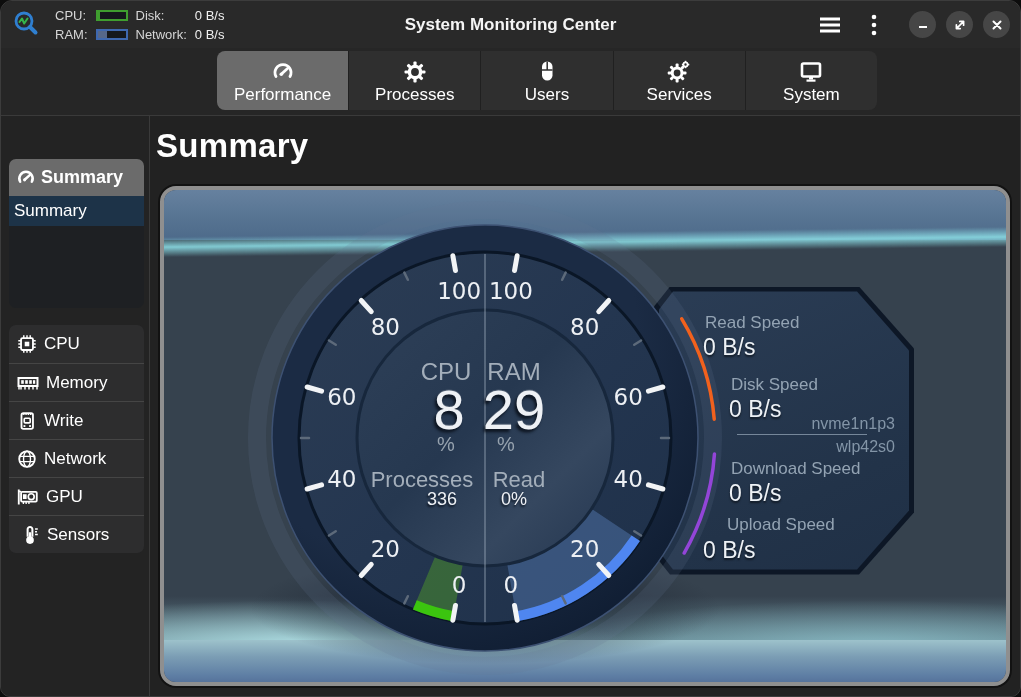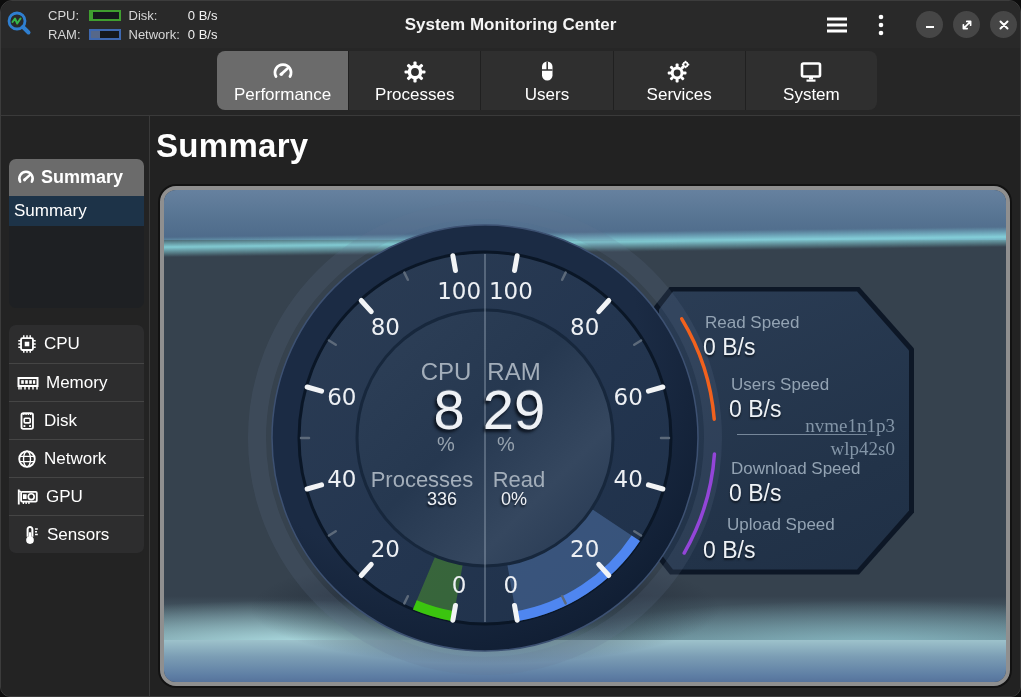--- a/index.html
+++ b/index.html
@@ -1,20 +1,20 @@
 <!DOCTYPE html>
 <html><head>
 <meta charset="utf-8">
 <style>
   * { margin:0; padding:0; box-sizing:border-box; }
   html,body { width:1021px; height:697px; background:#0d0d0d; font-family:"Liberation Sans","DejaVu Sans",sans-serif; overflow:hidden; }
   .window { position:absolute; inset:0; border-radius:12px 12px 10px 10px; overflow:hidden; background:#232323; border:1px solid #3c3c3c; }
 
   
-  .titlebar { position:relative; height:47px; background:#292929; display:flex; align-items:center; padding:0 3px; }
+  .titlebar { position:relative; height:47px; background:#292929; display:flex; align-items:center; padding:0 10px; }
   .app-icon { width:30px; height:32px; flex:0 0 auto; }
   .mon-grid { display:grid; grid-template-columns:auto 32px auto auto; column-gap:8px; row-gap:4px; align-items:center; margin-left:14px; font-size:13px; color:#d6d6d6; }
   .mini-bar { width:32px; height:11px; background:#15181c; border:2px solid; position:relative; }
   .mini-bar.cpu { border-color:#3f9e2f; }
   .mini-bar.ram { border-color:#3e68b0; }
   .mini-fill { position:absolute; left:0; top:0; bottom:0; }
   .mini-fill.cpu { background:#3f9e2f; }
   .mini-fill.ram { background:#56688a; }
   .mon-val { color:#f0f0f0; }
   .win-title { position:absolute; left:0; right:0; text-align:center; font-size:17px; font-weight:600; color:#f5f5f5; pointer-events:none; }
@@ -59,21 +59,21 @@
 
   
   .info-outer { position:absolute; left:490px; top:97px; width:260px; height:348px;
      clip-path:polygon(16px 0,205px 0,260px 62px,260px 226px,205px 288px,16px 288px,0 268px,0 20px);
      background:#0d1726; }
   .info-inner { position:absolute; inset:0;
      clip-path:polygon(19px 5px,203px 5px,255px 64px,255px 224px,203px 283px,19px 283px,5px 265px,5px 23px);
      background:linear-gradient(155deg,#2b3d55,#223349 60%,#1e2e44); }
   .i-label { position:absolute; font-size:17px; color:#93a3b3; white-space:nowrap; }
   .i-value { position:absolute; font-size:23px; color:#eef2f6; text-shadow:0 2px 2px rgba(0,0,0,.55); white-space:nowrap; }
-  .i-dev   { position:absolute; font-size:19px; color:#8395a7; font-family:Liberation Serif, serif; }
+  .i-dev   { position:absolute; font-size:16px; color:#8395a7; font-family:Liberation Sans, sans-serif; }
   .i-divider { position:absolute; left:83px; top:147px; width:130px; height:1px; background:#76879a; }
 
   
   .gauge-svg { position:absolute; left:81px; top:8px; }
   .hub-txt { position:absolute; text-align:center; white-space:nowrap; }
   .g-name  { font-size:24px; color:#a3aeba; }
   .g-big   { font-size:56px; line-height:1; color:#eef1f5; text-shadow:-2px 3px 3px rgba(8,14,24,.85), 0 -1px 0 rgba(255,255,255,.18); }
   .g-unit  { font-size:20px; color:#96a2ae; }
   .g-sub   { font-size:22px; color:#a3aeba; }
   .g-subv  { font-size:18px; color:#eef1f5; text-shadow:-1px 2px 2px rgba(8,14,24,.8); }
@@ -260,21 +260,21 @@
         <div class="side-item">
           <svg width="22" height="22" viewBox="0 0 24 24">
             <rect x="6" y="3.5" width="12.5" height="17" rx="2" fill="none" stroke="#fff" stroke-width="2"></rect>
             <rect x="9" y="9" width="6.5" height="5" rx="1" fill="none" stroke="#fff" stroke-width="1.8"></rect>
             <g stroke="#fff" stroke-width="1.4">
                 <path d="M8.5 3.5V5.5 M11 3.5V5.5 M13.5 3.5V5.5 M16 3.5V5.5"></path>
               </g>
             <rect x="8.2" y="16.5" width="2" height="2" fill="#fff"></rect>
             <rect x="14.3" y="16.5" width="2" height="2" fill="#fff"></rect>
           </svg>
-          <span>Disk</span>
+          <span>Write</span>
         </div>
         <div class="side-item">
           <svg width="22" height="22" viewBox="0 0 24 24">
             <circle cx="12" cy="12" r="8.5" fill="none" stroke="#fff" stroke-width="2"></circle>
             <ellipse cx="12" cy="12" rx="3.8" ry="8.5" fill="none" stroke="#fff" stroke-width="1.5"></ellipse>
             <path d="M4 9.2 H20 M4 14.8 H20" stroke="#fff" stroke-width="1.5" fill="none"></path>
           </svg>
           <span>Network</span>
         </div>
         <div class="side-item">
@@ -312,21 +312,21 @@
         <div class="band-top"></div>
         <div class="glow-top"></div>
         <div class="glow-bottom"></div>
         <div class="band-bottom"></div>
         <div class="gauge-shadow"></div>
 
         <div class="info-outer">
           <div class="info-inner"></div>
           <span class="i-label" style="left:51px; top:26px;">Read Speed</span>
           <span class="i-value" style="left:49px; top:47px;">0 B/s</span>
-          <span class="i-label" style="left:77px; top:88px;">Users Speed</span>
+          <span class="i-label" style="left:77px; top:88px;">Disk Speed</span>
           <span class="i-value" style="left:75px; top:109px;">0 B/s</span>
           <span class="i-dev" style="right:19px; top:128px;">nvme1n1p3</span>
           <div class="i-divider"></div>
           <span class="i-dev" style="right:19px; top:151px;">wlp42s0</span>
           <span class="i-label" style="left:77px; top:172px;text-align:right;">Download Speed</span>
           <span class="i-value" style="left:75px; top:193px;">0 B/s</span>
           <span class="i-label" style="left:51px; top:228px;margin-left:22px;">Upload Speed</span>
           <span class="i-value" style="left:49px; top:250px;">0 B/s</span>
         </div>
 

